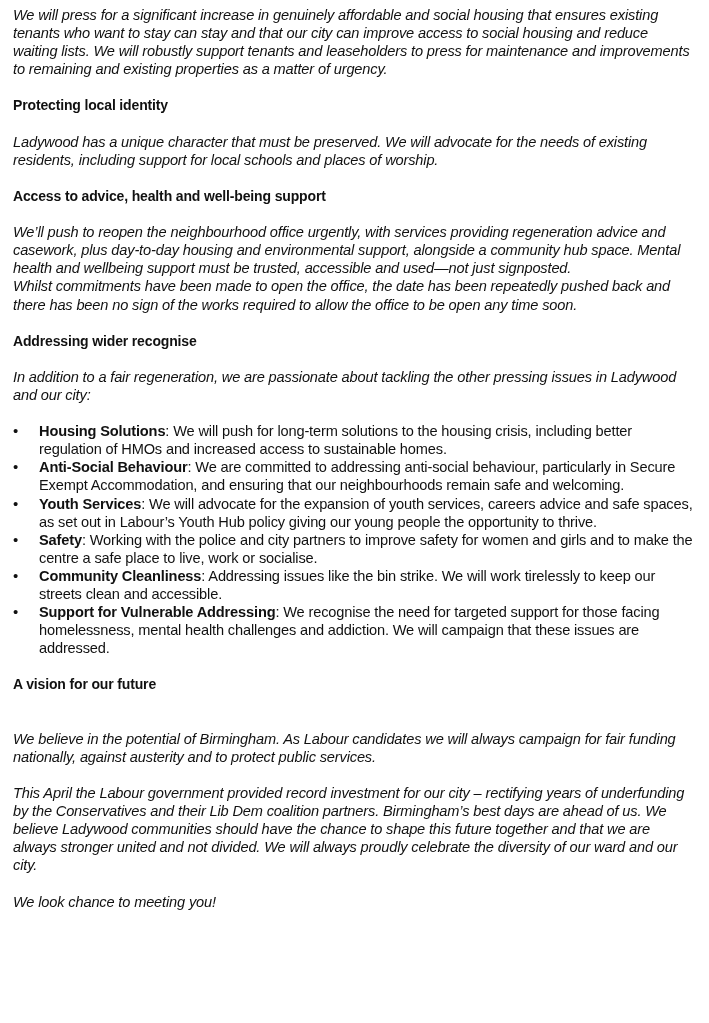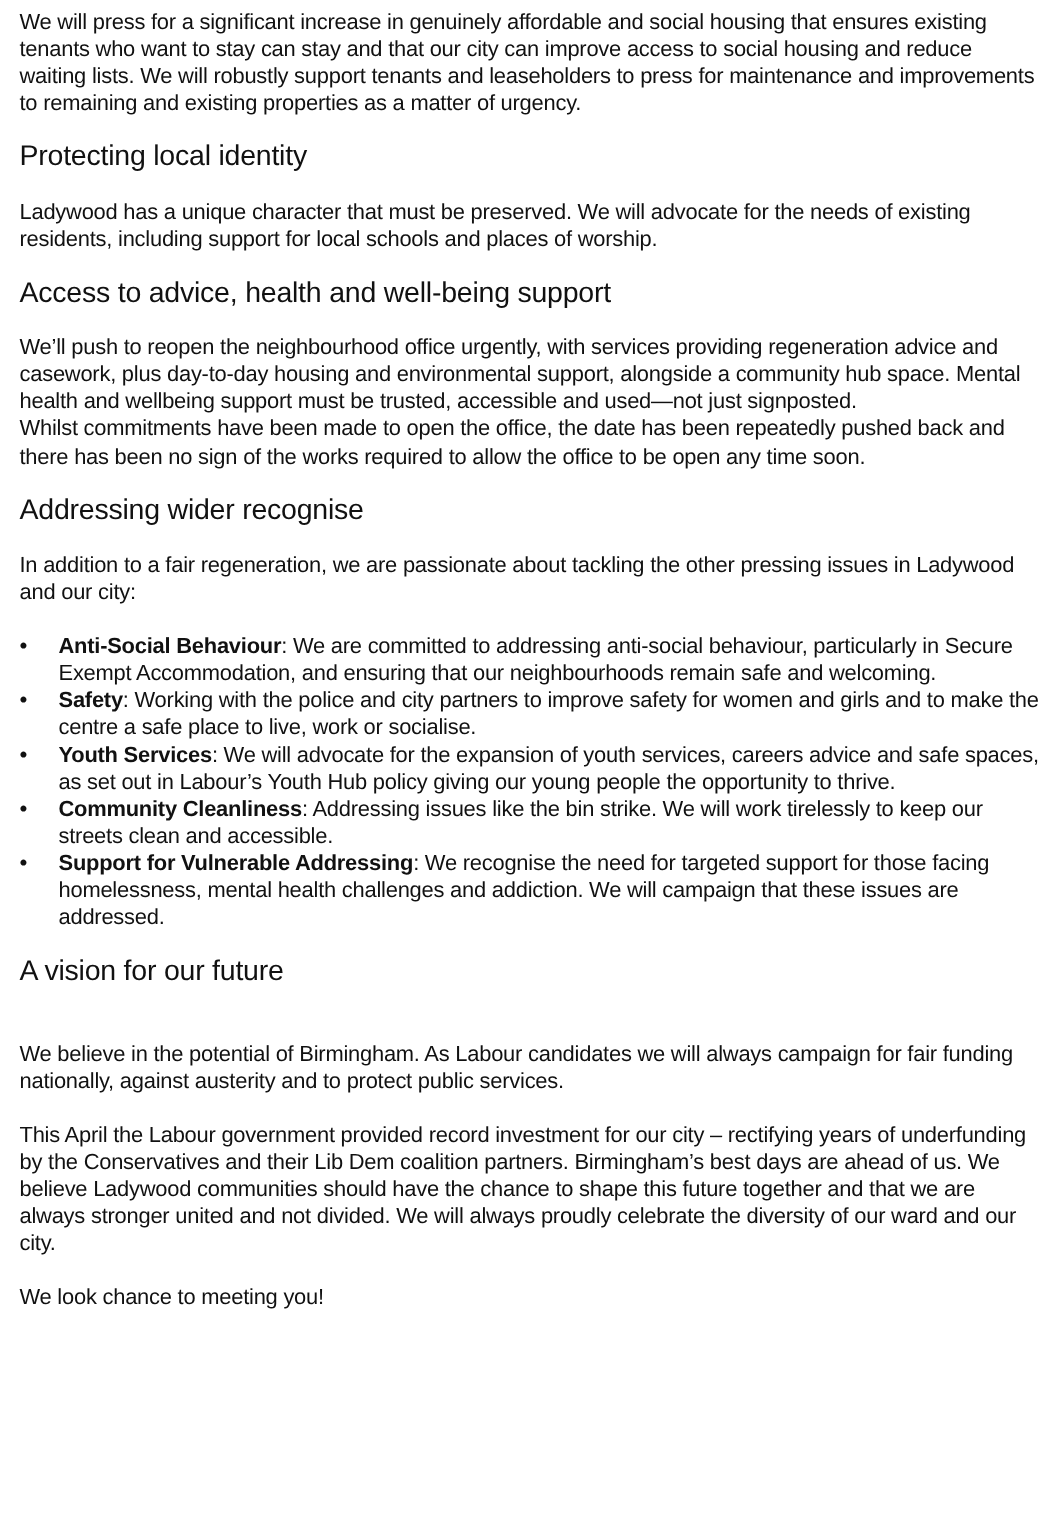--- a/index.html
+++ b/index.html
@@ -3,23 +3,23 @@
 <meta charset="utf-8">
 <style>
   html, body { margin: 0; padding: 0; background: #ffffff; }
   body {
     width: 709px; height: 1023px; overflow: hidden;
     font-family: "Liberation Sans", sans-serif;
     font-size: 14.6px; line-height: 18.1px; color: #111111;
     letter-spacing: -0.15px;
   }
   .doc { position: relative; padding: 6px 0 0 13px; width: 680px; }
-  p { margin: 0; }
+  p { margin: 0; font-style: italic; }
   .gap { height: 18.1px; }
-  h2 { margin: 0; font-size: 19px; font-weight: normal; line-height: 18.1px; }
+  h2 { margin: 0; font-size: 14px; font-weight: bold; line-height: 18.1px; }
   ul.bullets { list-style: none; margin: 0; padding: 0; }
   ul.bullets li { position: relative; padding-left: 26px; }
   ul.bullets li .dot { position: absolute; left: 0; top: 0; width: 14px; }
   ul.bullets li .dot::before { content: "\2022"; font-size: 15px; }
   b { font-weight: bold; }
 </style>
 </head>
 <body>
 
 <div class="doc">
@@ -35,23 +35,24 @@
   <div class="gap"></div>
   <p>We’ll push to reopen the neighbourhood office urgently, with services providing regeneration advice and casework, plus day-to-day housing and environmental support, alongside a community hub space. Mental health and wellbeing support must be trusted, accessible and used—not just signposted.</p>
   <p>Whilst commitments have been made to open the office, the date has been repeatedly pushed back and there has been no sign of the works required to allow the office to be open any time soon.</p>
   <div class="gap"></div>
 
   <h2>Addressing wider recognise</h2>
   <div class="gap"></div>
   <p>In addition to a fair regeneration, we are passionate about tackling the other pressing issues in Ladywood and our city:</p>
   <div class="gap"></div>
   <ul class="bullets">
+    <li><span class="dot"></span><b>Housing Solutions</b><span>: We will push for long-term solutions to the housing crisis, including better regulation of HMOs and increased access to sustainable homes.</span></li>
     <li><span class="dot"></span><b>Anti-Social Behaviour</b><span>: We are committed to addressing anti-social behaviour, particularly in Secure Exempt Accommodation, and ensuring that our neighbourhoods remain safe and welcoming.</span></li>
+    <li><span class="dot"></span><b>Youth Services</b><span>: We will advocate for the expansion of youth services, careers advice and safe spaces, as set out in Labour’s Youth Hub policy giving our young people the opportunity to thrive.</span></li>
     <li><span class="dot"></span><b>Safety</b><span>: Working with the police and city partners to improve safety for women and girls and to make the centre a safe place to live, work or socialise.</span></li>
-    <li><span class="dot"></span><b>Youth Services</b><span>: We will advocate for the expansion of youth services, careers advice and safe spaces, as set out in Labour’s Youth Hub policy giving our young people the opportunity to thrive.</span></li>
     <li><span class="dot"></span><b>Community Cleanliness</b><span>: Addressing issues like the bin strike. We will work tirelessly to keep our streets clean and accessible.</span></li>
     <li><span class="dot"></span><b>Support for Vulnerable Addressing</b><span>: We recognise the need for targeted support for those facing homelessness, mental health challenges and addiction. We will campaign that these issues are addressed.</span></li>
   </ul>
   <div class="gap"></div>
 
   <h2>A vision for our future</h2>
   <div class="gap"></div>
   <div class="gap"></div>
   <p>We believe in the potential of Birmingham. As Labour candidates we will always campaign for fair funding nationally, against austerity and to protect public services.</p>
   <div class="gap"></div>

